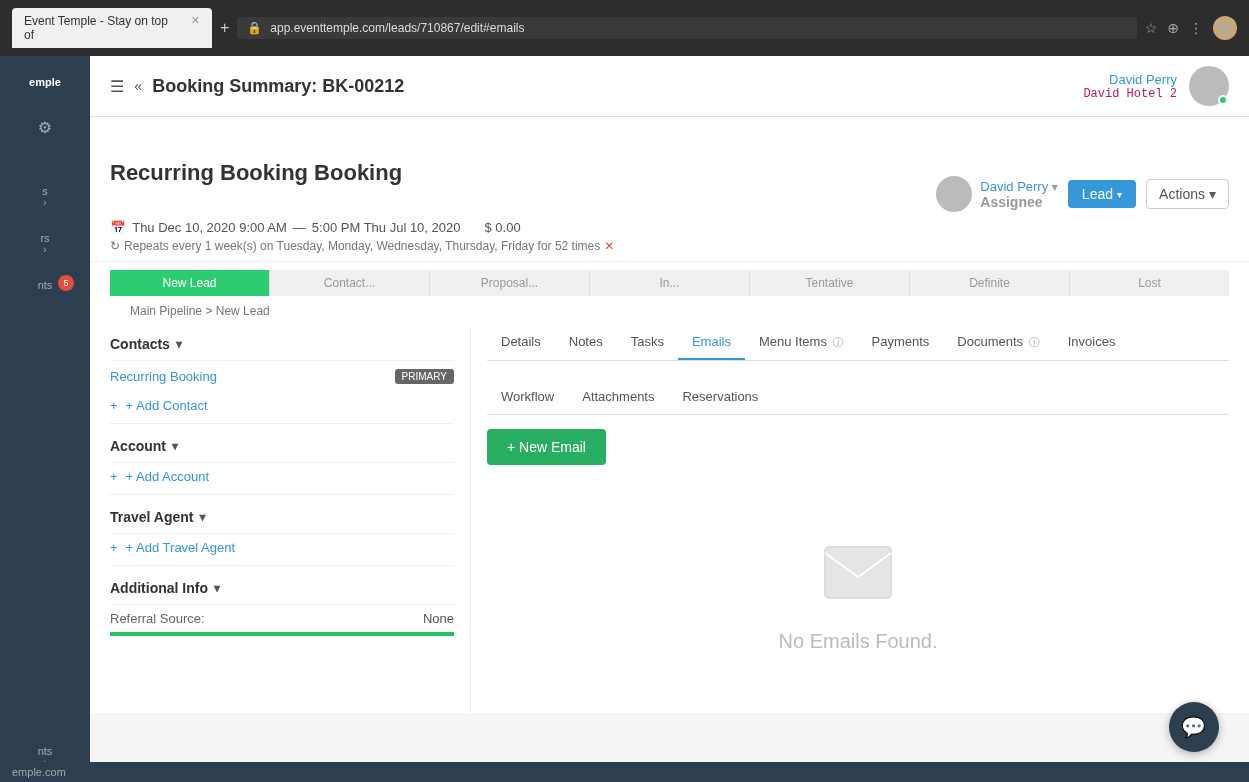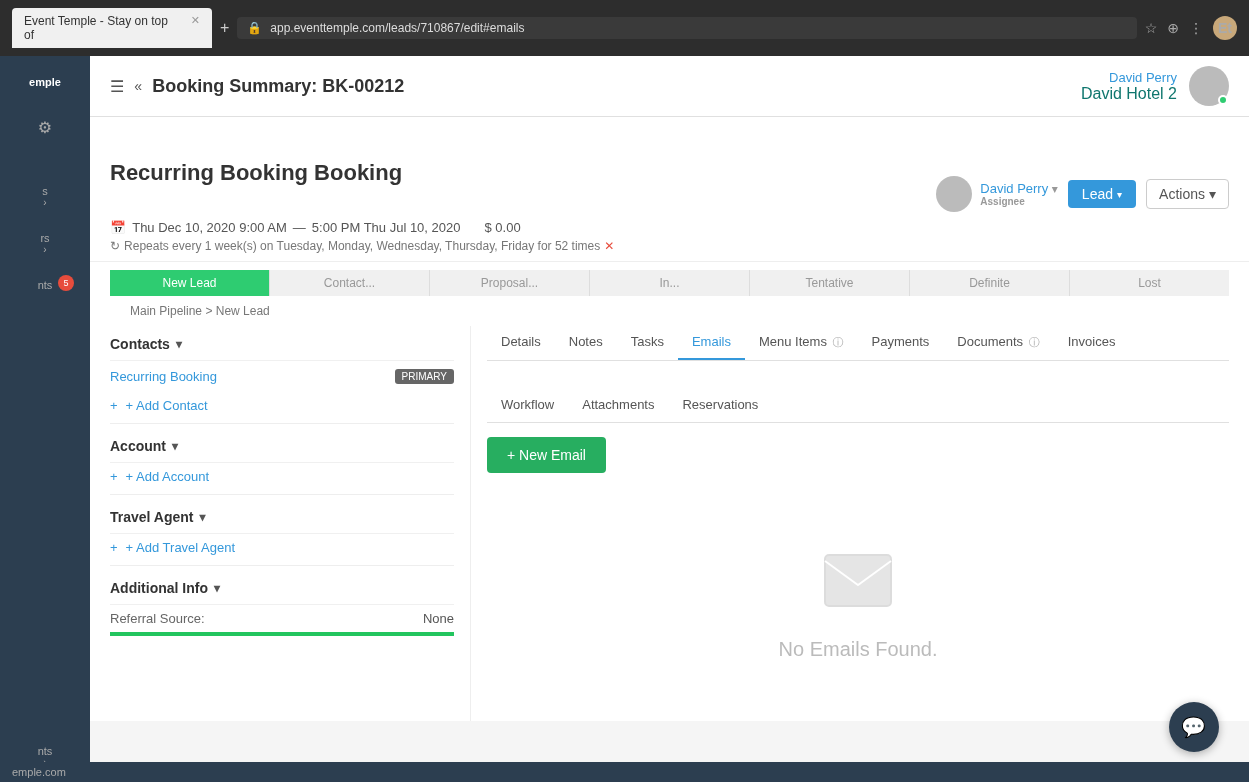--- a/index.html
+++ b/index.html
@@ -34,36 +34,36 @@
 
     
     .header-bar { background: white; border-bottom: 1px solid #e0e0e0; padding: 10px 20px; display: flex; align-items: center; justify-content: space-between; }
     .header-left { display: flex; align-items: center; gap: 10px; }
     .hamburger-icon { color: #555; font-size: 16px; cursor: pointer; }
     .back-arrows { color: #555; font-size: 14px; cursor: pointer; }
     .header-title { font-size: 18px; font-weight: 600; color: #333; }
     .header-right { display: flex; align-items: center; gap: 12px; }
     .header-user { text-align: right; }
     .header-user-name { color: #3498db; font-size: 13px; font-weight: 500; }
-    .header-hotel { color: #0f766e; font-size: 16px; }
+    .header-hotel { color: #be185d; font-size: 12px; font-family: Liberation Mono, monospace; }
     .header-avatar { width: 40px; height: 40px; background: #bbb; border-radius: 50%; position: relative; }
     .header-avatar-dot { width: 10px; height: 10px; background: #2ecc71; border-radius: 50%; position: absolute; bottom: 1px; right: 1px; border: 2px solid white; }
 
     
     .booking-container { margin: 0; padding: 0; background: white; }
 
     
     .booking-header { padding: 16px 20px 8px; border-bottom: 1px solid #eee; }
     .booking-title { font-size: 22px; font-weight: 600; color: #333; display: flex; align-items: center; justify-content: space-between; }
     .booking-title-left { font-size: 22px; font-weight: 600; }
     .booking-title-right { display: flex; align-items: center; gap: 10px; margin-top: 43px; }
     .assignee-block { display: flex; align-items: center; gap: 8px; }
     .assignee-avatar { width: 36px; height: 36px; background: #bbb; border-radius: 50%; }
     .assignee-name { color: #3498db; font-size: 13px; font-weight: 500; }
-    .assignee-label { color: #999; font-size: 10px; }
+    .assignee-label { color: #999; font-size: 14px; }
     .lead-btn { background: #3498db; color: white; border: none; padding: 6px 14px; border-radius: 4px; font-size: 14px; cursor: pointer; display: flex; align-items: center; gap: 4px; }
     .lead-btn .caret { font-size: 10px; }
     .actions-btn { background: white; color: #555; border: 1px solid #ccc; padding: 6px 12px; border-radius: 4px; font-size: 14px; cursor: pointer; display: flex; align-items: center; gap: 4px; }
 
     .booking-meta { margin-top: 8px; display: flex; align-items: center; gap: 12px; flex-wrap: wrap; }
     .booking-date { display: flex; align-items: center; gap: 6px; color: #555; font-size: 13px; }
     .calendar-icon { color: #777; }
     .booking-amount { color: #555; font-size: 13px; margin-left: 12px; }
     .booking-repeat { color: #777; font-size: 12px; display: flex; align-items: center; gap: 4px; margin-top: 4px; }
     .repeat-x { color: #e74c3c; cursor: pointer; }
@@ -87,21 +87,21 @@
     .contact-item { display: flex; align-items: center; justify-content: space-between; padding: 8px 0; }
     .contact-name { color: #3498db; font-size: 13px; font-weight: 500; }
     .primary-badge { background: #666; color: white; font-size: 10px; padding: 2px 7px; border-radius: 3px; }
     .add-link { color: #3498db; font-size: 13px; cursor: pointer; padding: 6px 0; display: flex; align-items: center; gap: 4px; }
 
     .field-row { display: flex; justify-content: space-between; padding: 6px 0; border-bottom: 4px solid #22c55e; }
     .field-label { color: #666; font-size: 13px; }
     .field-value { color: #555; font-size: 13px; }
 
     
-    .tabs-bar { display: flex; flex-wrap: wrap; gap: 0; border-bottom: 1px solid #e0e0e0; margin-bottom: 28px; }
+    .tabs-bar { display: flex; flex-wrap: wrap; gap: 0; border-bottom: 1px solid #e0e0e0; margin-bottom: 20px; }
     .tab-item { padding: 8px 14px; font-size: 13px; color: #555; cursor: pointer; border-bottom: 2px solid transparent; }
     .tab-item.active { color: #3498db; border-bottom: 2px solid #3498db; font-weight: 500; }
     .tab-info { font-size: 11px; color: #aaa; margin-left: 2px; }
 
     
     .new-email-btn { background: #27ae60; color: white; border: none; padding: 10px 20px; border-radius: 4px; font-size: 14px; cursor: pointer; margin-bottom: 20px; font-weight: 500; }
 
     
     .no-emails { display: flex; flex-direction: column; align-items: center; justify-content: center; padding: 60px 20px; color: #bbb; }
     .mail-icon-large { font-size: 60px; margin-bottom: 16px; opacity: 0.5; }

